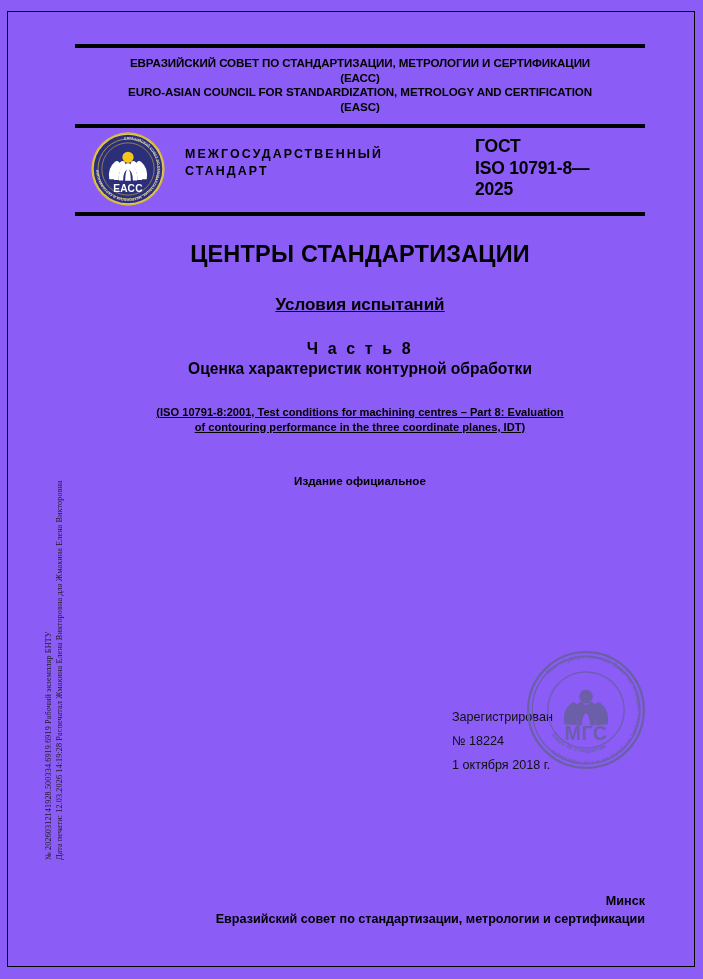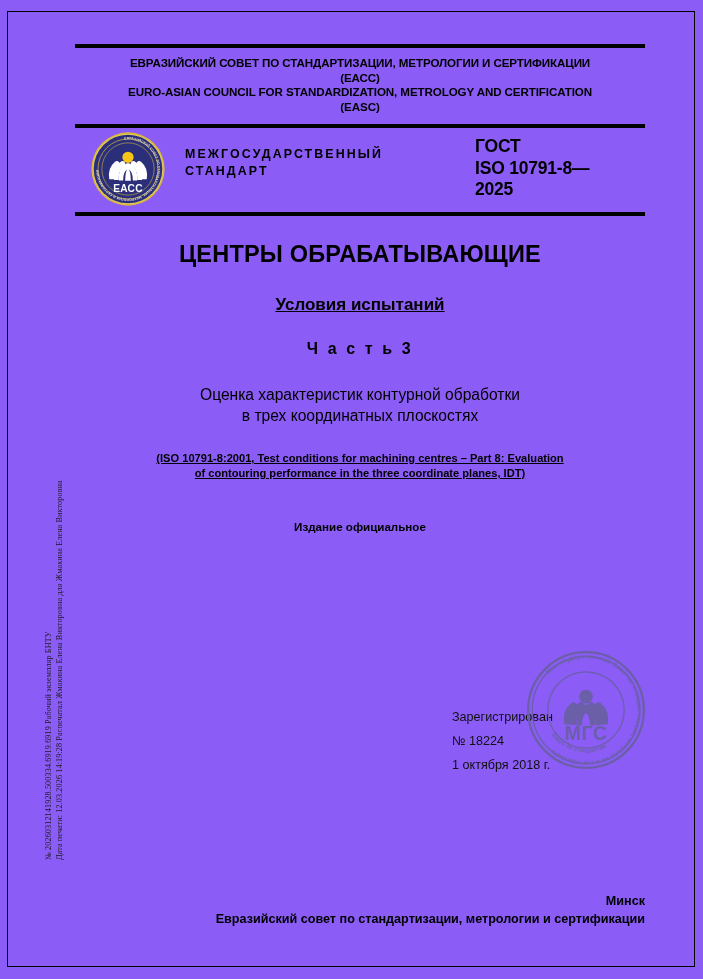--- a/index.html
+++ b/index.html
@@ -143,22 +143,21 @@
     text-decoration: underline;
   }
   .title-3 {
     margin-top: 24px;
     font-weight: bold;
     font-size: 16px;
     line-height: 20px;
     letter-spacing: 2.6px;
   }
   .title-4 {
-    margin-top: 26px;
-    font-weight: normal;
+    font-weight: bold;
     font-size: 15.6px;
     line-height: 20.5px;
   }
   .iso-ref {
     margin-top: 25px;
     font-weight: bold;
     font-size: 11.1px;
     line-height: 15px;
     padding: 0 14px;
     text-decoration: underline;
@@ -273,26 +272,25 @@
     </div>
 
     <div class="gost-number">
       <div>ГОСТ</div>
       <div>ISO 10791-8—</div>
       <div>2025</div>
     </div>
   </div>
 
   <div class="doc-main">
-    <div class="title-1">ЦЕНТРЫ ОБРАБАТЫВАЮЩИЕ</div>
+    <div class="title-1">ЦЕНТРЫ СТАНДАРТИЗАЦИИ</div>
     <div class="title-2">Условия испытаний</div>
-    <div class="title-3">Ч а с т ь  3</div>
+    <div class="title-3">Ч а с т ь  8</div>
     <div class="title-4">
       <div>Оценка характеристик контурной обработки</div>
-      <div>в трех координатных плоскостях</div>
     </div>
     <div class="iso-ref">
       <div>(ISO 10791-8:2001, Test conditions for machining centres – Part 8: Evaluation</div>
       <div>of contouring performance in the three coordinate planes, IDT)</div>
     </div>
     <div class="official">Издание официальное</div>
   </div>
 
   <div class="registration">
     <div>Зарегистрирован</div>

